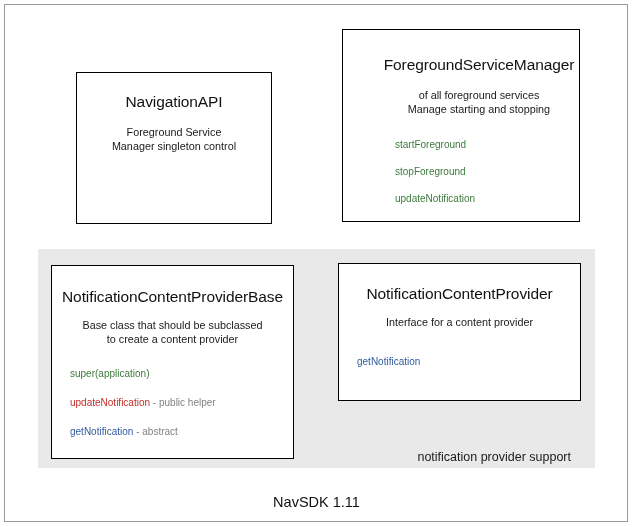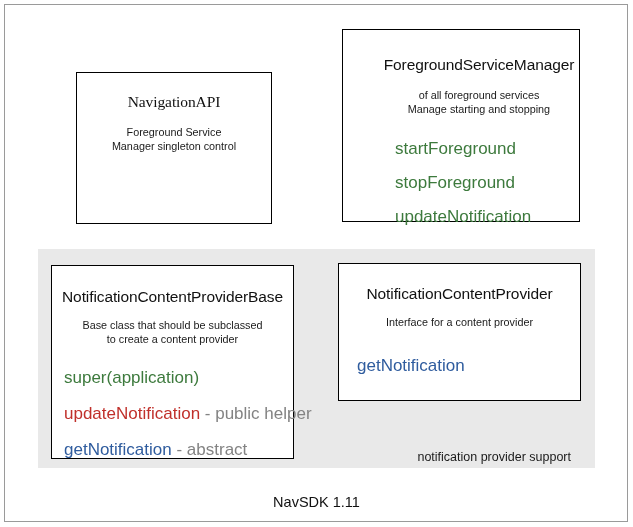--- a/index.html
+++ b/index.html
@@ -76,53 +76,53 @@
   }
 
   .member-list {
     text-align: left;
     margin: 0;
     padding: 0;
     list-style: none;
   }
 
   .member {
-    font-size: 17px;
+    font-size: 10px;
     line-height: 1.0;
     white-space: nowrap;
   }
 
   .m-green { color: #3d7a3d; }
   .m-blue  { color: #2f5c9e; }
   .m-red   { color: #c0302b; }
   .m-note  { color: #838383; }
 
   
   #box-navigation-api {
     left: 76px;  top: 72px;  width: 196px; height: 152px;
   }
-  #box-navigation-api .box-title { margin-top: 20px; font-family: Liberation Serif, serif; }
+  #box-navigation-api .box-title { margin-top: 20px; }
   #box-navigation-api .box-desc  { margin-top: 14px; }
   #box-navigation-api .member-list { margin-top: 22px; padding-left: 11px; }
   #box-navigation-api .member { margin-bottom: 16px; }
 
   #box-foreground-service-manager {
     left: 342px; top: 29px;  width: 238px; height: 193px; padding-left: 36px;
   }
   #box-foreground-service-manager .box-title { margin-top: 26px; }
   #box-foreground-service-manager .box-desc  { margin-top: 14px; }
   #box-foreground-service-manager .member-list { margin-top: 23px; padding-left: 16px; }
   #box-foreground-service-manager .member { margin-bottom: 17px; }
 
   #box-notification-content-provider-base {
     left: 51px;  top: 265px; width: 243px; height: 194px;
   }
   #box-notification-content-provider-base .box-title { margin-top: 22px; }
   #box-notification-content-provider-base .box-desc  { margin-top: 12px; }
-  #box-notification-content-provider-base .member-list { margin-top: 22px; padding-left: 12px; }
+  #box-notification-content-provider-base .member-list { margin-top: 22px; padding-left: 18px; }
   #box-notification-content-provider-base .member { margin-bottom: 19px; }
 
   #box-notification-content-provider {
     left: 338px; top: 263px; width: 243px; height: 138px;
   }
   #box-notification-content-provider .box-title { margin-top: 21px; }
   #box-notification-content-provider .box-desc  { margin-top: 12px; }
   #box-notification-content-provider .member-list { margin-top: 28px; padding-left: 18px; }
   #box-notification-content-provider .member { margin-bottom: 14px; }
 

